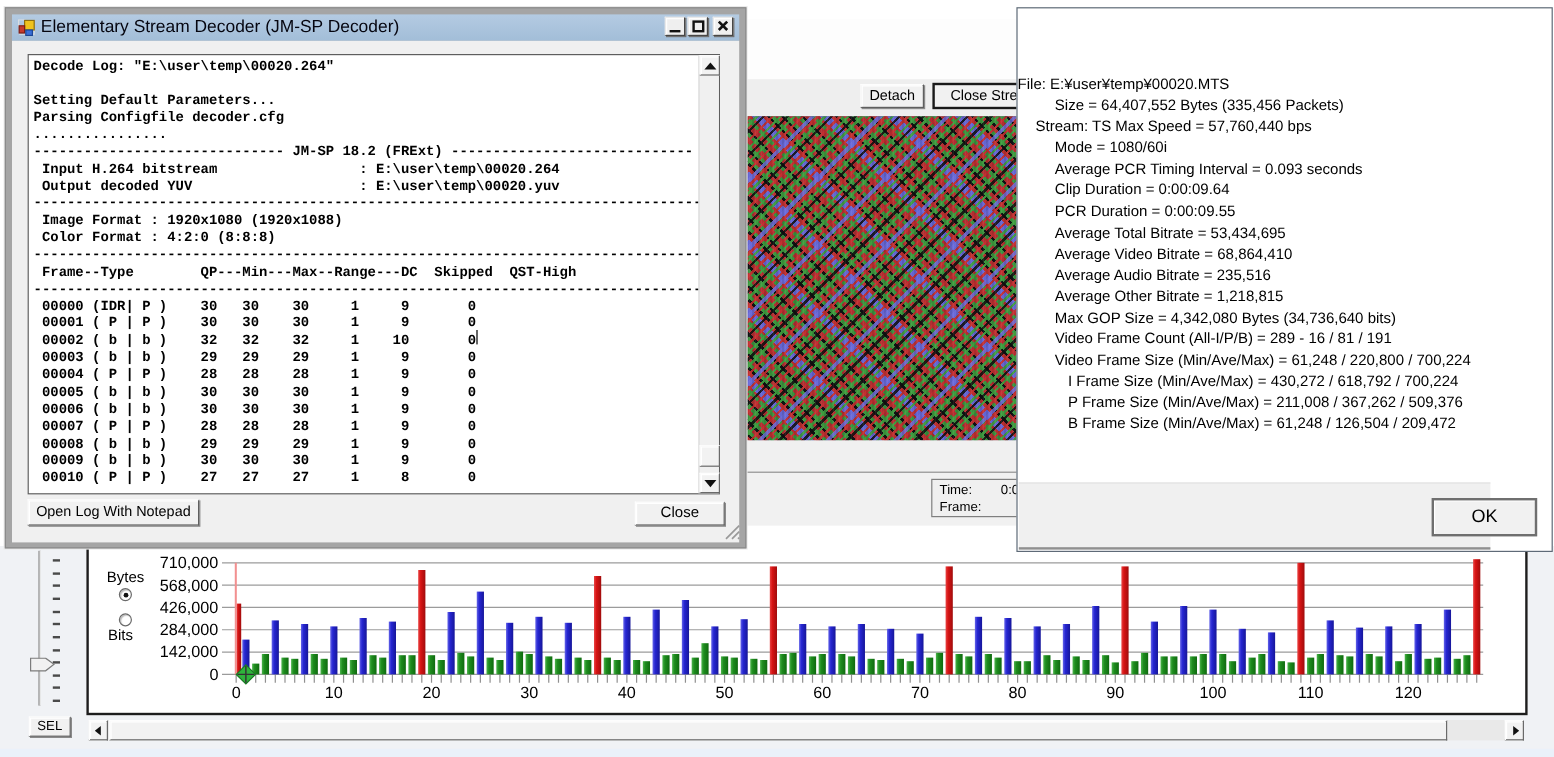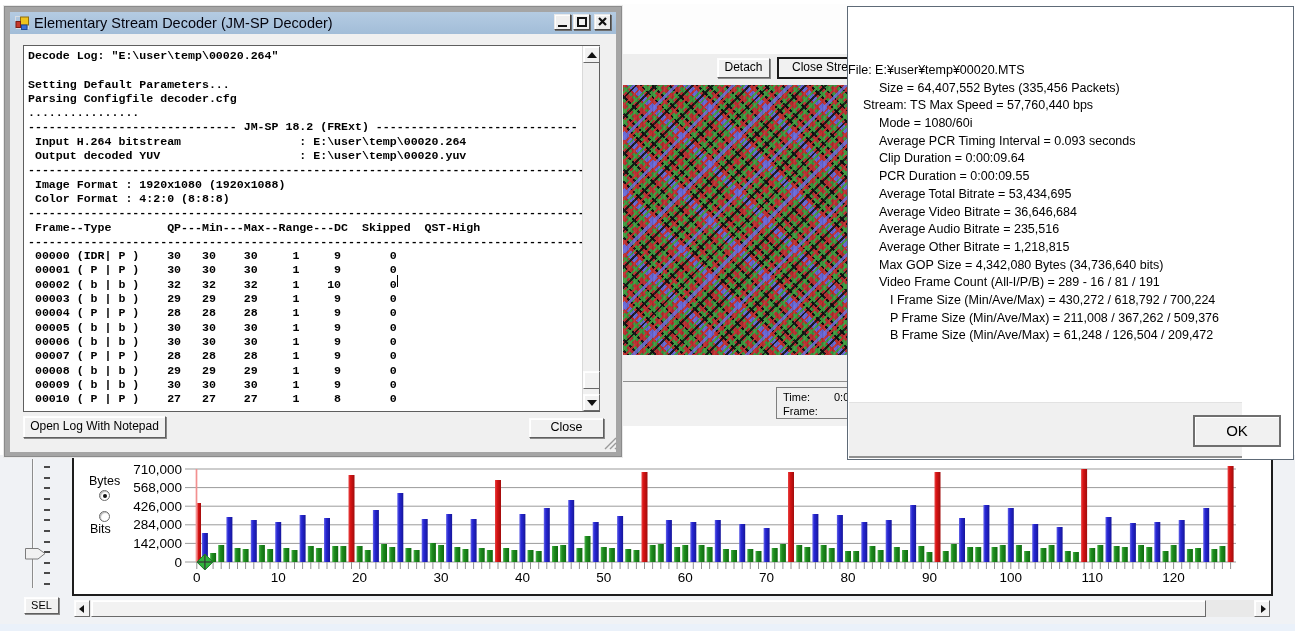--- a/index.html
+++ b/index.html
@@ -17,21 +17,21 @@
 
 #hscroll{left:74px;top:600px;width:1196px;height:17px;background:#e9e9e9}
 .sbtn{position:absolute;top:0;width:16px;height:17px;background:#f2f2f2;border:1px solid;border-color:#fdfdfd #6a6a6a #6a6a6a #fdfdfd;box-shadow:inset 1px 1px 0 #fff}
 #hthumb{position:absolute;left:17px;top:0;width:1115px;height:17px;background:#f2f2f2;border:1px solid;border-color:#fdfdfd #6a6a6a #6a6a6a #fdfdfd;box-shadow:inset 1px 1px 0 #fff}
 .arr{position:absolute;left:4px;top:4px;width:0;height:0}
 
 .radio{position:absolute;width:11px;height:11px;border-radius:50%;background:#fff;border:1px solid #6a6a6a;box-shadow:inset 1px 1px 1px #b9b9b9}
 .rdot{position:absolute;left:3px;top:3px;width:4px;height:4px;border-radius:50%;background:#111}
 .rlab{position:absolute;font-size:12.5px;color:#000}
 
-#viewer{left:616px;top:4px;width:237px;height:335px;background:#fdfdfd;border-bottom:2px solid #2e2e2e}
+#viewer{left:616px;top:16px;width:237px;height:335px;background:#fdfdfd;border-bottom:2px solid #2e2e2e}
 #vband{position:absolute;left:0;top:50px;width:237px;height:31px;background:#eeeeee}
 #vimg{position:absolute;left:5px;top:81px;width:232px;height:270px;border-left:1px solid #444;
 background-color:#23233a;
 background-image:
 repeating-linear-gradient(90deg,rgba(0,0,0,.10) 0 1px,rgba(255,255,255,0) 1px 2px,rgba(255,255,255,.06) 2px 3px,rgba(255,255,255,0) 3px 5px),
 repeating-linear-gradient(-45deg,rgba(196,48,48,.92) 0 2px,rgba(196,48,48,0) 2px 5px,rgba(62,158,62,.92) 5px 7px,rgba(62,158,62,0) 7px 9px,rgba(15,15,15,.85) 9px 11px,rgba(15,15,15,0) 11px 13px,rgba(62,158,62,.92) 13px 15px,rgba(62,158,62,0) 15px 18px,rgba(196,48,48,.92) 18px 20px,rgba(196,48,48,0) 20px 23px,rgba(15,15,15,.85) 23px 25px,rgba(15,15,15,0) 25px 27px,rgba(62,158,62,.92) 27px 29px,rgba(62,158,62,0) 29px 31px,rgba(196,48,48,.92) 31px 33px,rgba(196,48,48,0) 33px 34px,rgba(108,108,218,.85) 34px 37px,rgba(108,108,218,0) 37px 40px),
 repeating-linear-gradient(45deg,rgba(192,48,48,.95) 0 3px,rgba(15,15,15,.9) 3px 5px,rgba(62,155,62,.95) 5px 8px,rgba(192,48,48,.9) 8px 11px,rgba(15,15,15,.85) 11px 13px,rgba(62,155,62,.9) 13px 16px,rgba(192,48,48,.9) 16px 20px,rgba(62,155,62,.9) 20px 23px,rgba(15,15,15,.85) 23px 25px,rgba(192,48,48,.9) 25px 29px,rgba(62,155,62,.9) 29px 32px,rgba(192,48,48,.9) 32px 34px,rgba(104,104,216,.95) 34px 40px)}
 #vstrip1{position:absolute;left:0;top:351px;width:237px;height:26px;background:#f0f0f0}
 #vstrip2{position:absolute;left:0;top:377px;width:237px;height:45px;background:#f1f1f1;border-top:1px solid #8f8f8f}
 #tbox{position:absolute;left:160px;top:5px;width:77px;height:32px;border:1px solid #7f7f7f;background:#f0f0f0;font-size:11px}
@@ -489,25 +489,26 @@
 <div class="abs" id="info">
   <div style="position:absolute;left:0;top:56px;width:445px">
         <div class="il" style="">File: E:¥user¥temp¥00020.MTS</div>
         <div class="il" style="padding-left:31px">Size = 64,407,552 Bytes (335,456 Packets)</div>
         <div class="il" style="padding-left:15px">Stream: TS Max Speed = 57,760,440 bps</div>
         <div class="il" style="padding-left:31px">Mode = 1080/60i</div>
         <div class="il" style="padding-left:31px">Average PCR Timing Interval = 0.093 seconds</div>
         <div class="il" style="padding-left:31px">Clip Duration = 0:00:09.64</div>
         <div class="il" style="padding-left:31px">PCR Duration = 0:00:09.55</div>
         <div class="il" style="padding-left:31px">Average Total Bitrate = 53,434,695</div>
-        <div class="il" style="padding-left:31px">Average Video Bitrate = 36,646,684</div>
+        <div class="il" style="padding-left:31px">Average Video Bitrate = 68,864,410</div>
         <div class="il" style="padding-left:31px">Average Audio Bitrate = 235,516</div>
         <div class="il" style="padding-left:31px">Average Other Bitrate = 1,218,815</div>
         <div class="il" style="padding-left:31px">Max GOP Size = 4,342,080 Bytes (34,736,640 bits)</div>
         <div class="il" style="padding-left:31px">Video Frame Count (All-I/P/B) = 289 - 16 / 81 / 191</div>
+        <div class="il" style="padding-left:31px">Video Frame Size (Min/Ave/Max) = 61,248 / 220,800 / 700,224</div>
         <div class="il" style="padding-left:42px">I Frame Size (Min/Ave/Max) = 430,272 / 618,792 / 700,224</div>
         <div class="il" style="padding-left:42px">P Frame Size (Min/Ave/Max) = 211,008 / 367,262 / 509,376</div>
         <div class="il" style="padding-left:42px">B Frame Size (Min/Ave/Max) = 61,248 / 126,504 / 209,472</div>
       </div>
   <div id="ifoot">
         <div id="btnOK">OK</div>
       </div>
 </div>
 
 </div>

